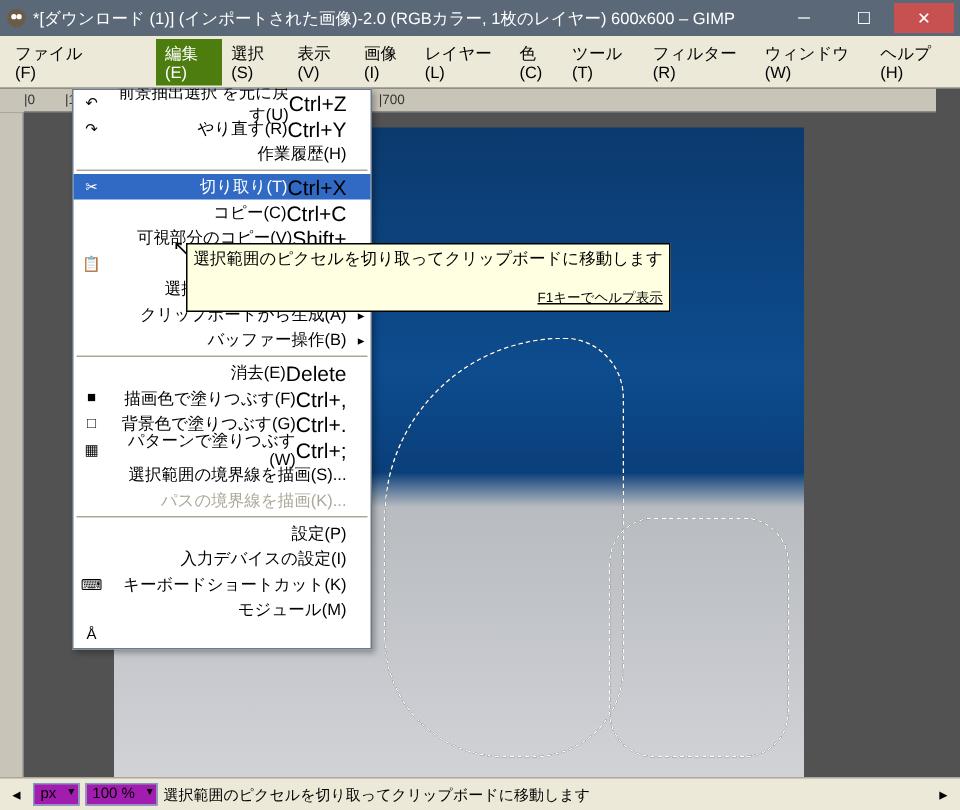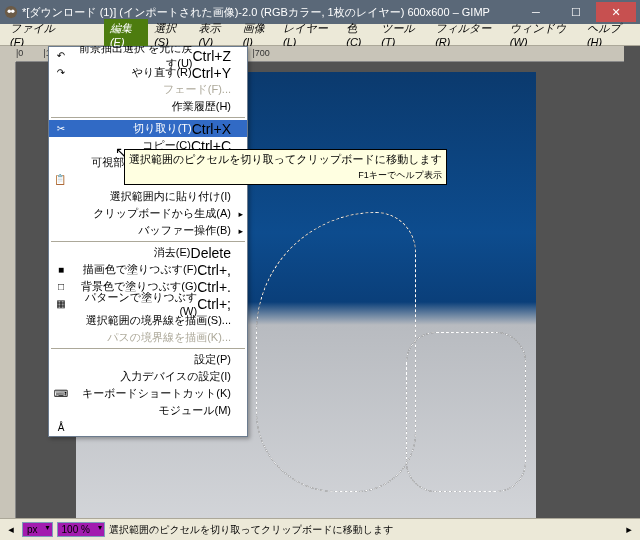--- a/index.html
+++ b/index.html
@@ -4,21 +4,21 @@
 <style>
 *{margin:0;padding:0;box-sizing:border-box;font-family:"MS UI Gothic","Meiryo",sans-serif;font-size:11px;}
 body{background:#c0c0c0;overflow:hidden;}
 .window{width:640px;height:540px;background:#5a6878;display:flex;flex-direction:column;}
 .titlebar{height:24px;background:#5a6878;display:flex;align-items:center;padding:0 4px;color:#fff;}
 .tb-icon{width:14px;height:14px;margin-right:4px;}
 .tb-title{flex:1;font-size:11px;}
 .tb-btns{display:flex;}
 .tb-btn{width:40px;height:20px;display:flex;align-items:center;justify-content:center;color:#fff;}
 .tb-btn.close{background:#c75050;}
-.menubar{height:22px;background:#ece9d8;display:flex;align-items:center;padding:0 4px;border-bottom:1px solid #aca899;font-style:italic;}
+.menubar{height:35px;background:#ece9d8;display:flex;align-items:center;padding:0 4px;border-bottom:1px solid #aca899;}
 .menu-item{padding:2px 6px;cursor:default;}
 .menu-item.active{background:#4d7c0f;color:#fff;margin-left:36px;}
 .workspace{flex:1;position:relative;background:#525252;overflow:hidden;}
 .rulers-corner{position:absolute;top:0;left:0;width:16px;height:16px;background:#c8c4b8;}
 .ruler-top{position:absolute;top:0;left:16px;right:16px;height:16px;background:#c8c4b8;border-bottom:1px solid #888;}
 .ruler-left{position:absolute;top:16px;left:0;width:16px;bottom:0;background:#c8c4b8;border-right:1px solid #888;}
 .canvas-area{position:absolute;top:16px;left:16px;right:16px;bottom:0;background:#525252;}
 .canvas{position:absolute;top:10px;left:60px;width:460px;height:460px;background:linear-gradient(180deg,#0b3a6e 0%,#0d4c8e 35%,#0a3f7a 50%,#b8bbc0 55%,#d4d6da 100%);overflow:hidden;}
 .dashed-sel{position:absolute;border:1px dashed #000;outline:1px dashed #fff;outline-offset:-1px;}
 .sel1{left:180px;top:140px;width:160px;height:280px;border-radius:120px 40px 60px 80px;}
@@ -26,21 +26,21 @@
 .dropdown{position:absolute;top:0px;left:48px;width:200px;background:#fff;border:1px solid #6b7b8e;box-shadow:2px 2px 4px rgba(0,0,0,.3);z-index:100;}
 .dd-item{display:flex;align-items:center;height:17px;padding:0 16px 0 4px;position:relative;}
 .dd-item .ico{width:16px;height:16px;display:flex;align-items:center;justify-content:center;margin-right:4px;font-size:10px;}
 .dd-item .lbl{flex:1;text-align:right;}
 .dd-item .shc{color:#000;font-size:14px;}
 .dd-item.disabled{color:#aca899;}
 .dd-item.highlight{background:#316ac5;color:#fff;}
 .dd-sep{height:1px;background:#aca899;margin:2px 2px;}
 .dd-item .sub{position:absolute;right:4px;font-size:9px;}
 .tooltip{position:absolute;top:103px;left:124px;background:#ffffe1;border:1px solid #000;padding:2px 4px;z-index:200;font-size:10px;white-space:nowrap;}
-.tooltip .t2{text-align:right;margin-top:2px;font-size:9px;}
+.tooltip .t2{text-align:right;margin-top:12px;font-size:9px;text-decoration:underline;}
 .cursor{position:absolute;top:98px;left:115px;z-index:300;font-size:14px;pointer-events:none;}
 .statusbar{height:22px;background:#ece9d8;display:flex;align-items:center;border-top:1px solid #aca899;padding:0 4px;gap:4px;}
 .sb-sel{border:1px solid #7f9db9;background:#a21caf;padding:1px 14px 1px 4px;font-size:10px;position:relative;}
 .sb-sel::after{content:"▾";position:absolute;right:2px;top:0;font-size:8px;}
 .sb-text{flex:1;color:#000;font-size:10px;}
 .sb-nav{width:14px;text-align:center;}
 .ruler-top::before{content:"|0        |100       |200       |300       |400       |500       |600       |700";position:absolute;top:2px;left:0;font-size:9px;color:#333;letter-spacing:0;white-space:pre;}
 </style>
 </head>
 <body>
@@ -91,25 +91,20 @@
           <div class="dd-item">
             <span class="ico">↶</span>
             <span class="lbl">前景抽出選択 を元に戻す(U)</span>
             <span class="shc">Ctrl+Z</span>
           </div>
           <div class="dd-item">
             <span class="ico">↷</span>
             <span class="lbl">やり直す(R)</span>
             <span class="shc">Ctrl+Y</span>
           </div>
-          <div class="dd-item disabled">
-            <span class="ico"></span>
-            <span class="lbl">フェード(F)...</span>
-            <span class="shc"></span>
-          </div>
           <div class="dd-item">
             <span class="ico"></span>
             <span class="lbl">作業履歴(H)</span>
             <span class="shc"></span>
           </div>
         </div>
         <div class="dd-sep"></div>
       <div id="dd-g2">
           <div class="dd-item highlight">
             <span class="ico">✂</span>

